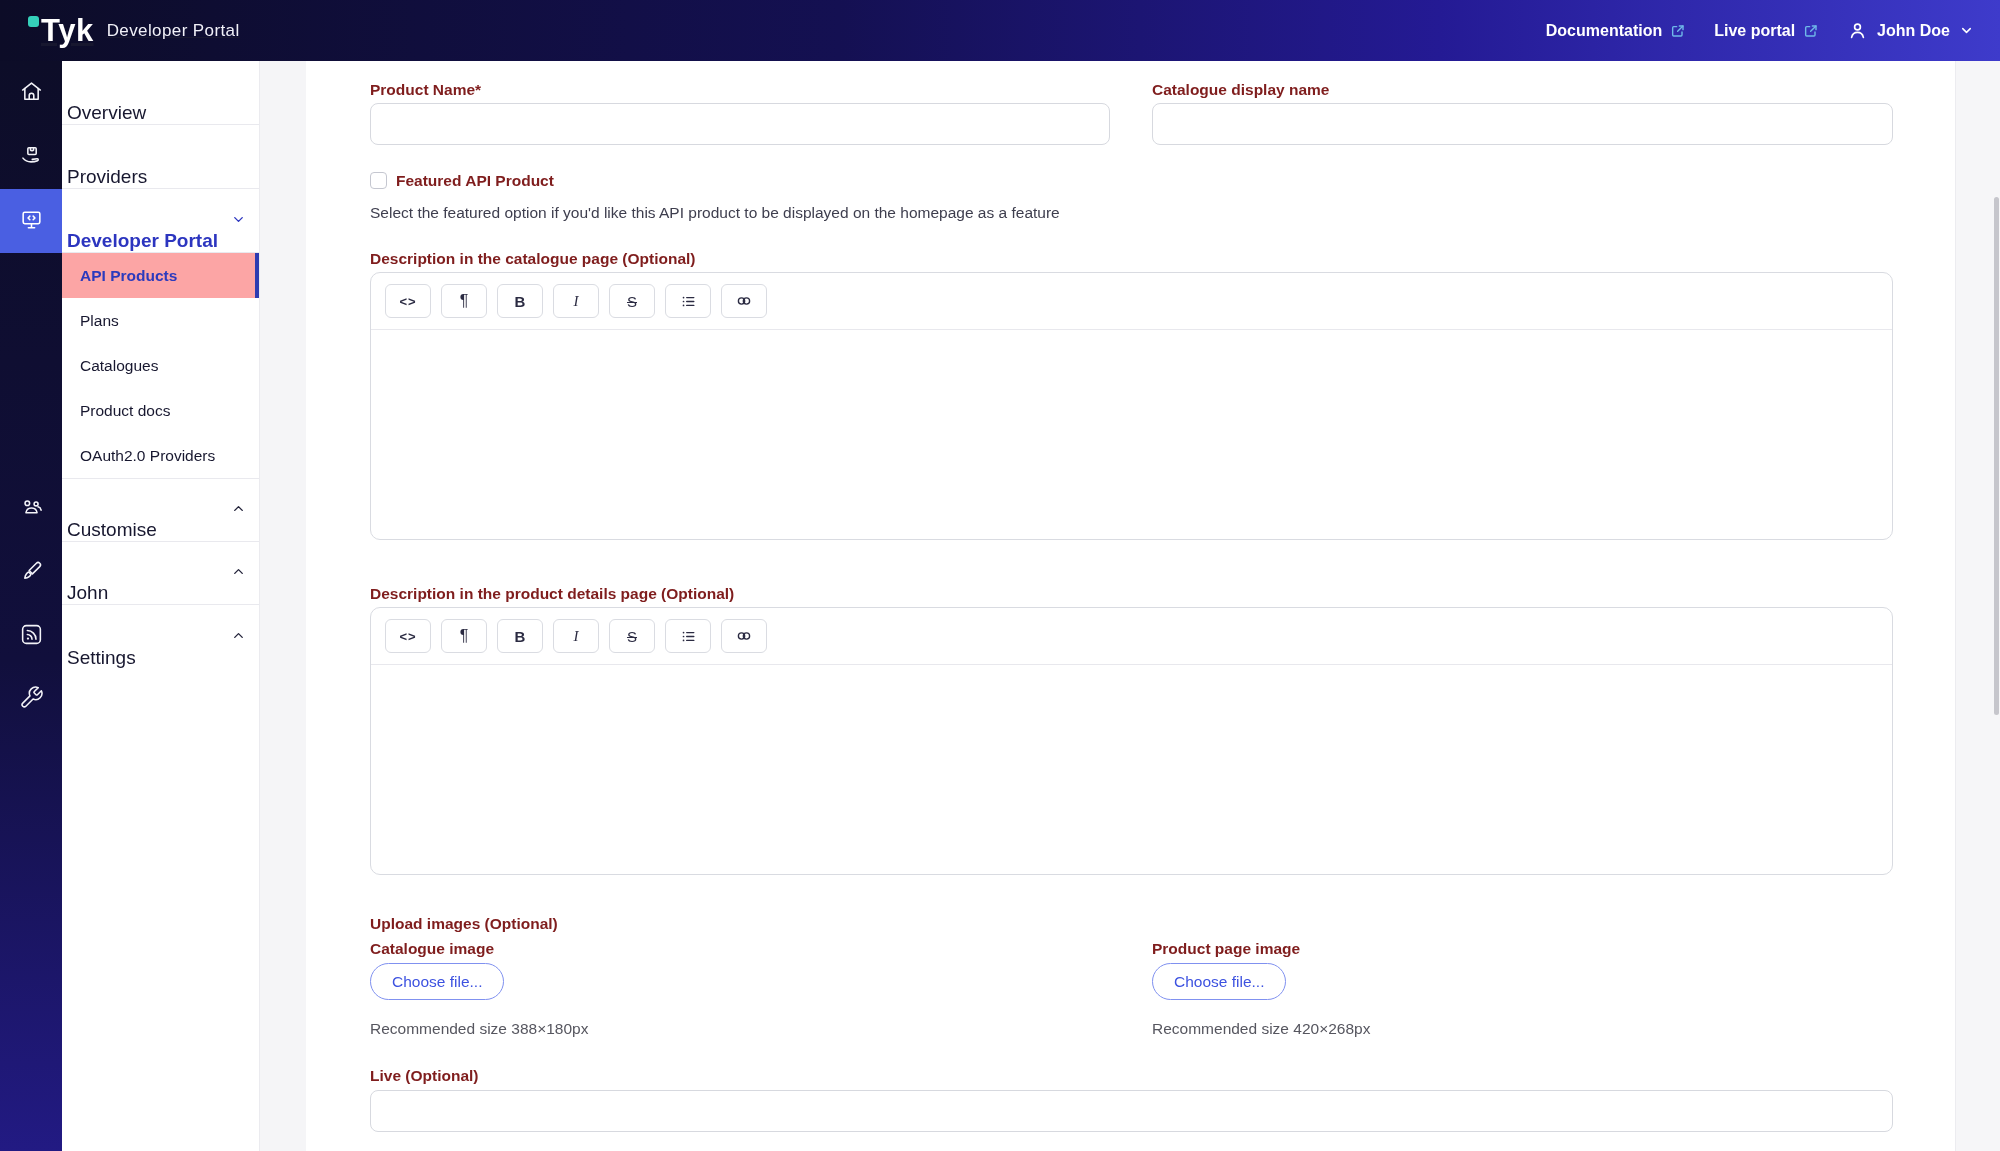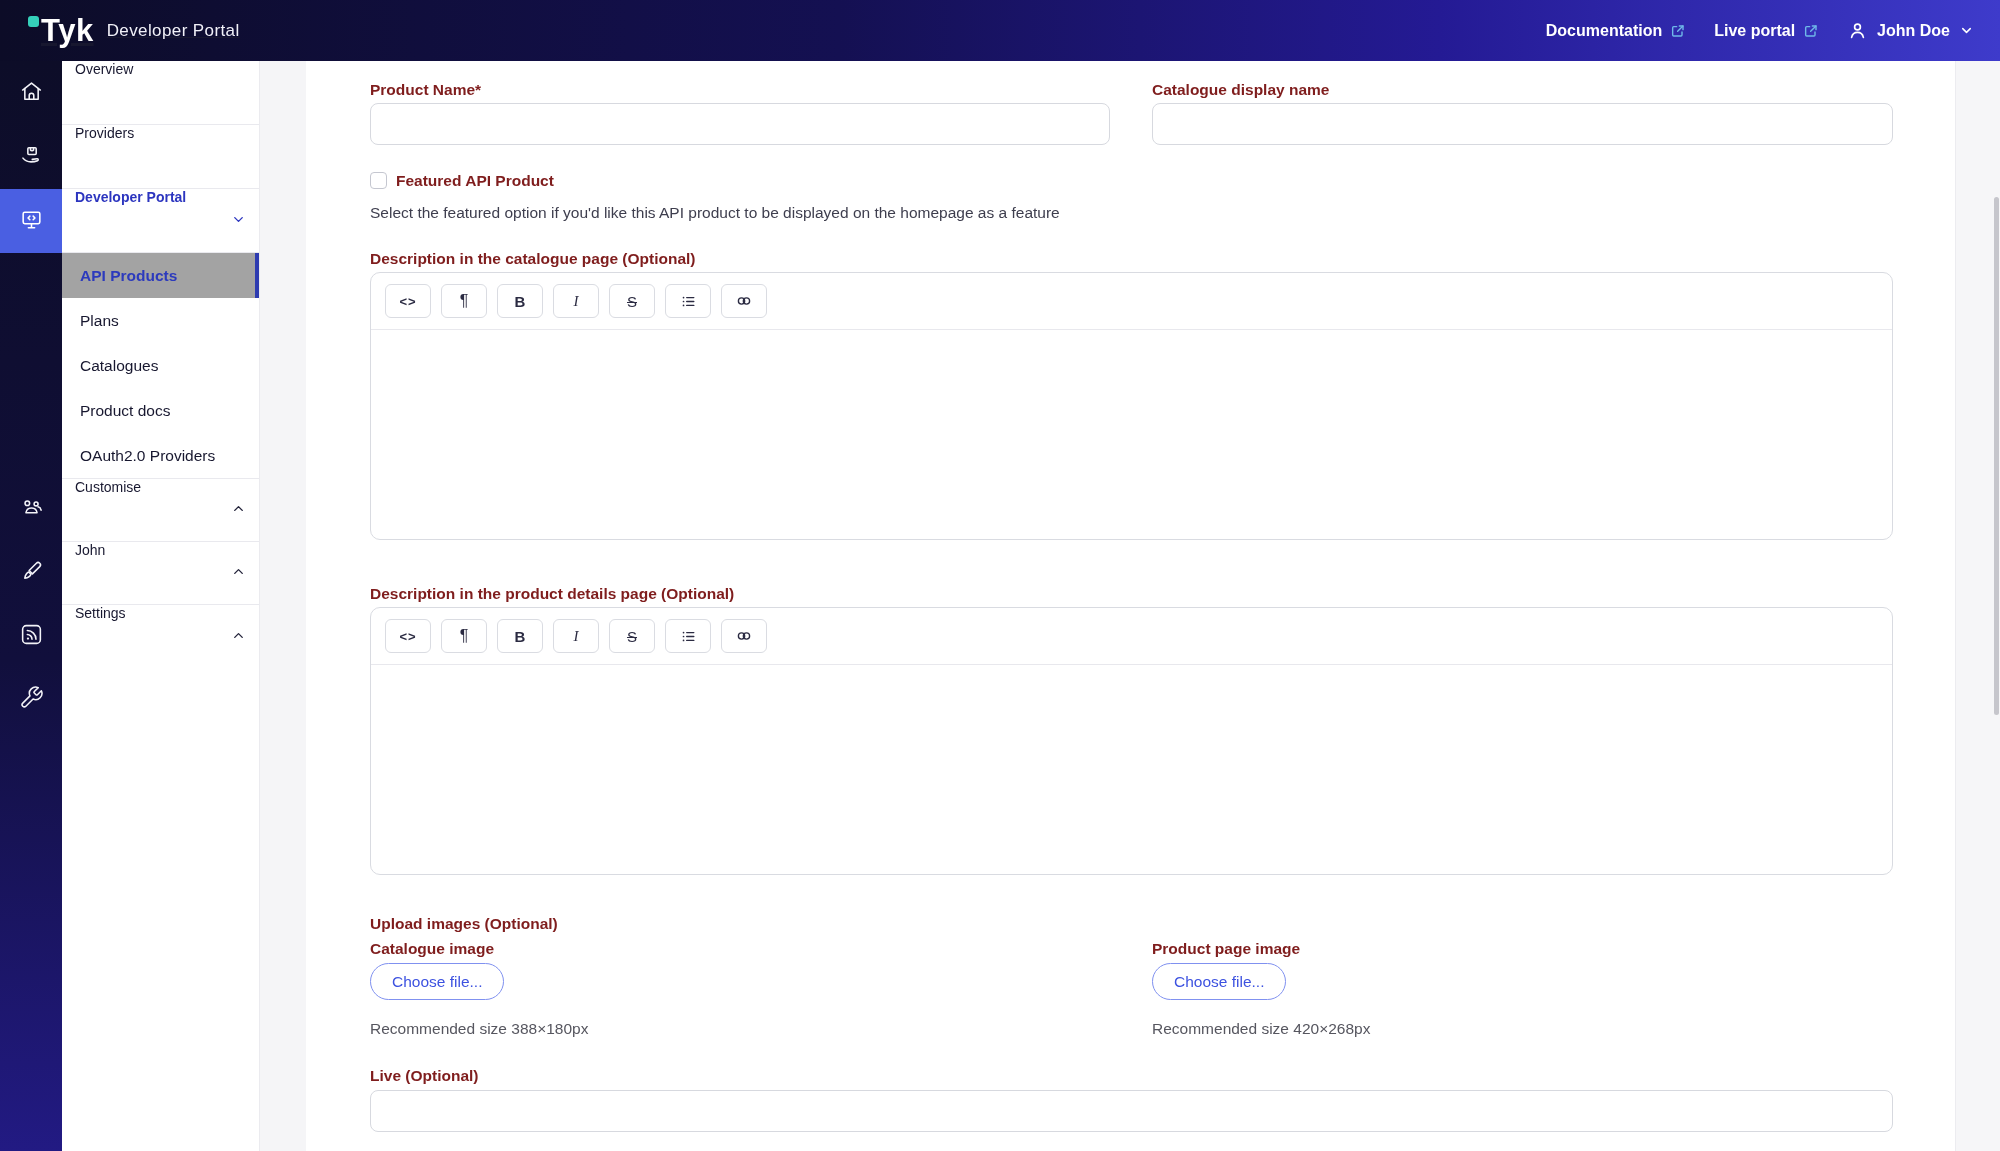--- a/index.html
+++ b/index.html
@@ -34,33 +34,33 @@
   .rail-item { position:absolute; left:0; width:62px; height:64px; display:flex; align-items:center; justify-content:center; cursor:pointer; }
   .rail-item svg { width:25px; height:25px; }
   .rail-item.active { background:#4a5fe2; }
 
   
   .sidebar {
     position:absolute; top:61px; left:62px; width:198px; height:1090px;
     background:#ffffff; border-right:1px solid #ebebef;
   }
   .side-row {
-    height:64px; display:flex; align-items:flex-start; padding-left:13px; padding-right:12px;
-    font-size:14px; color:#17172f; border-bottom:1px solid #e9e9ee; position:relative; cursor:pointer;
+    height:64px; display:flex; align-items:flex-end; padding-left:5px; padding-right:12px;
+    font-size:19px; color:#17172f; border-bottom:1px solid #e9e9ee; position:relative; cursor:pointer;
   }
   .side-row .chev { position:absolute; right:13px; top:50%; transform:translateY(-50%); }
   .dp-label { color:#2c35bf; font-weight:700; }
   .chev-indigo { color:#2c35bf; }
   .chev-dark { color:#23233a; }
   .submenu { border-bottom:1px solid #e9e9ee; }
   .sub-row {
     height:45px; display:flex; align-items:center; padding-left:18px;
     font-size:15.5px; color:#17172f; cursor:pointer;
   }
-  .sub-row.active { background:#a3a3a3; color:#2c3abd; font-weight:600; border-right:4px solid #2d3bb0; }
+  .sub-row.active { background:#fca5a5; color:#2c3abd; font-weight:600; border-right:4px solid #2d3bb0; }
 
   
   .gutter-left { position:absolute; top:61px; left:260px; width:46px; height:1090px; background:#f5f5f7; }
   .gutter-right { position:absolute; top:61px; right:0; width:45px; height:1090px; background:#f6f6f8; border-left:1px solid #ececf0; }
   .scroll-thumb { position:absolute; right:1px; top:136px; width:5px; height:518px; background:#c6c6cc; border-radius:3px; cursor:pointer; }
 
   
   .content { position:absolute; top:61px; left:306px; width:1649px; height:1090px; background:#ffffff; }
   .f-label { position:absolute; font-size:15.5px; font-weight:700; color:#7f1d1d; white-space:nowrap; }
   .text-input {

